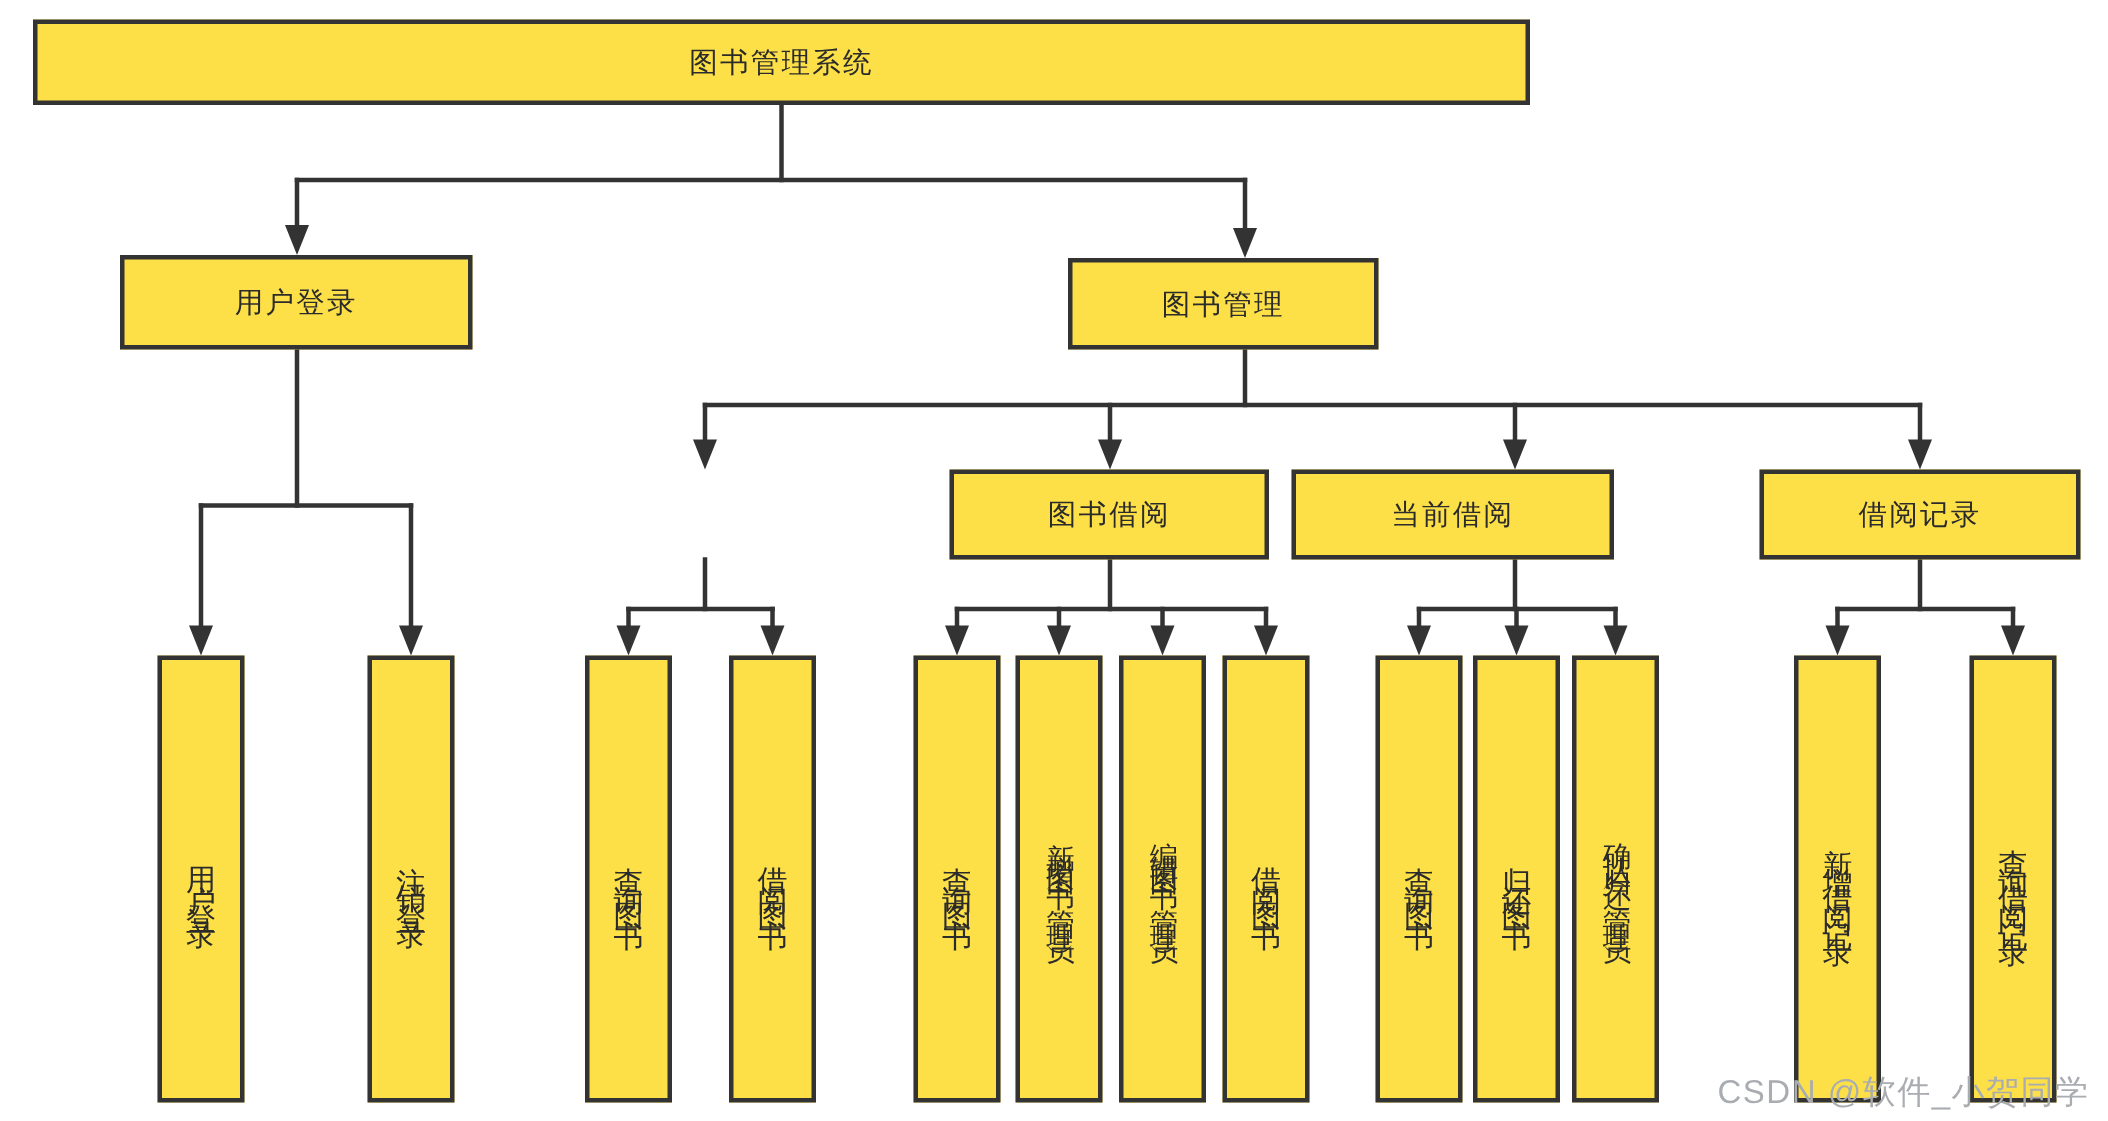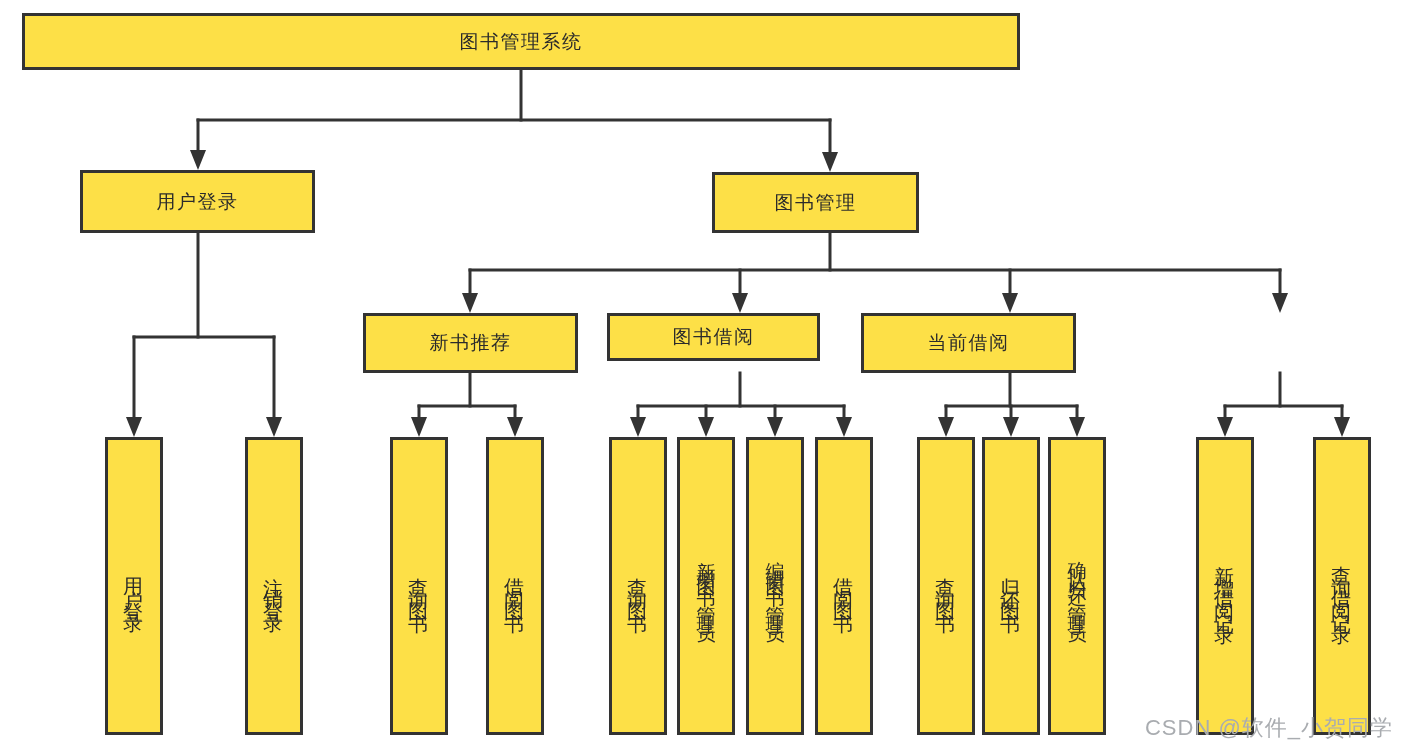--- a/index.html
+++ b/index.html
@@ -117,28 +117,28 @@
     <span class="lbl">图书管理系统</span>
   </div>
 
   <div class="box" style="left:80px;top:170px;width:235px;height:63px">
     <span class="lbl">用户登录</span>
   </div>
   <div class="box" style="left:712px;top:172px;width:207px;height:61px">
     <span class="lbl">图书管理</span>
   </div>
 
-  <div class="box" style="left:363px;top:313px;width:215px;height:60px">
-    <span class="lbl">新书推荐</span>
-  </div>
-  <div class="box" style="left:607px;top:313px;width:213px;height:48px">
+  <div class="box" style="left:633px;top:313px;width:213px;height:60px">
     <span class="lbl">图书借阅</span>
   </div>
   <div class="box" style="left:861px;top:313px;width:215px;height:60px">
     <span class="lbl">当前借阅</span>
+  </div>
+  <div class="box" style="left:1173px;top:313px;width:214px;height:60px">
+    <span class="lbl">借阅记录</span>
   </div>
 
   <div class="box" style="left:105px;top:437px;width:58px;height:298px">
     <span class="vlbl">用户登录</span>
   </div>
   <div class="box" style="left:245px;top:437px;width:58px;height:298px">
     <span class="vlbl">注销登录</span>
   </div>
 
   <div class="box" style="left:390px;top:437px;width:58px;height:298px">

